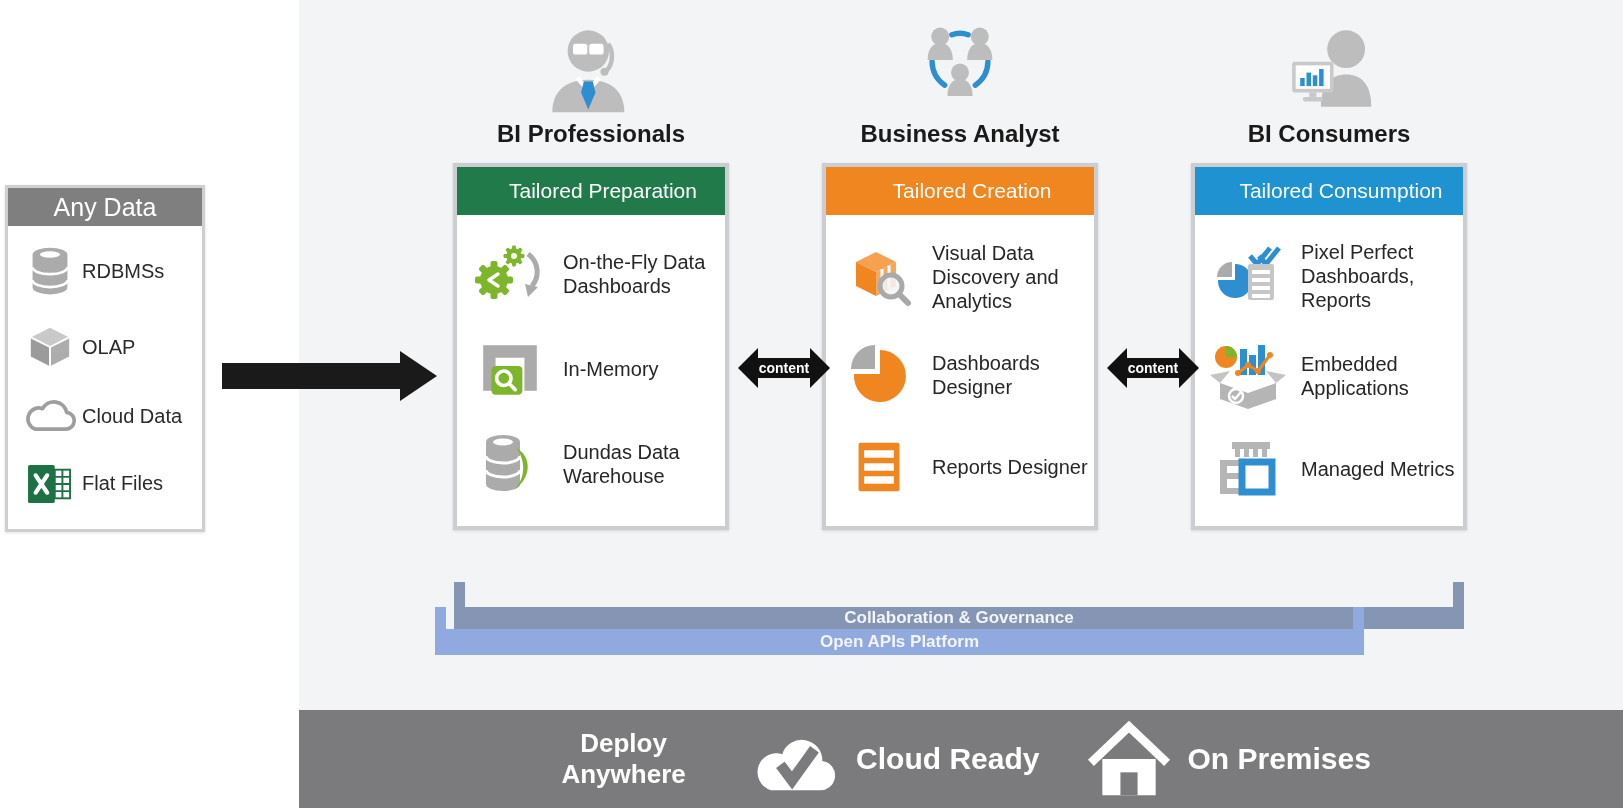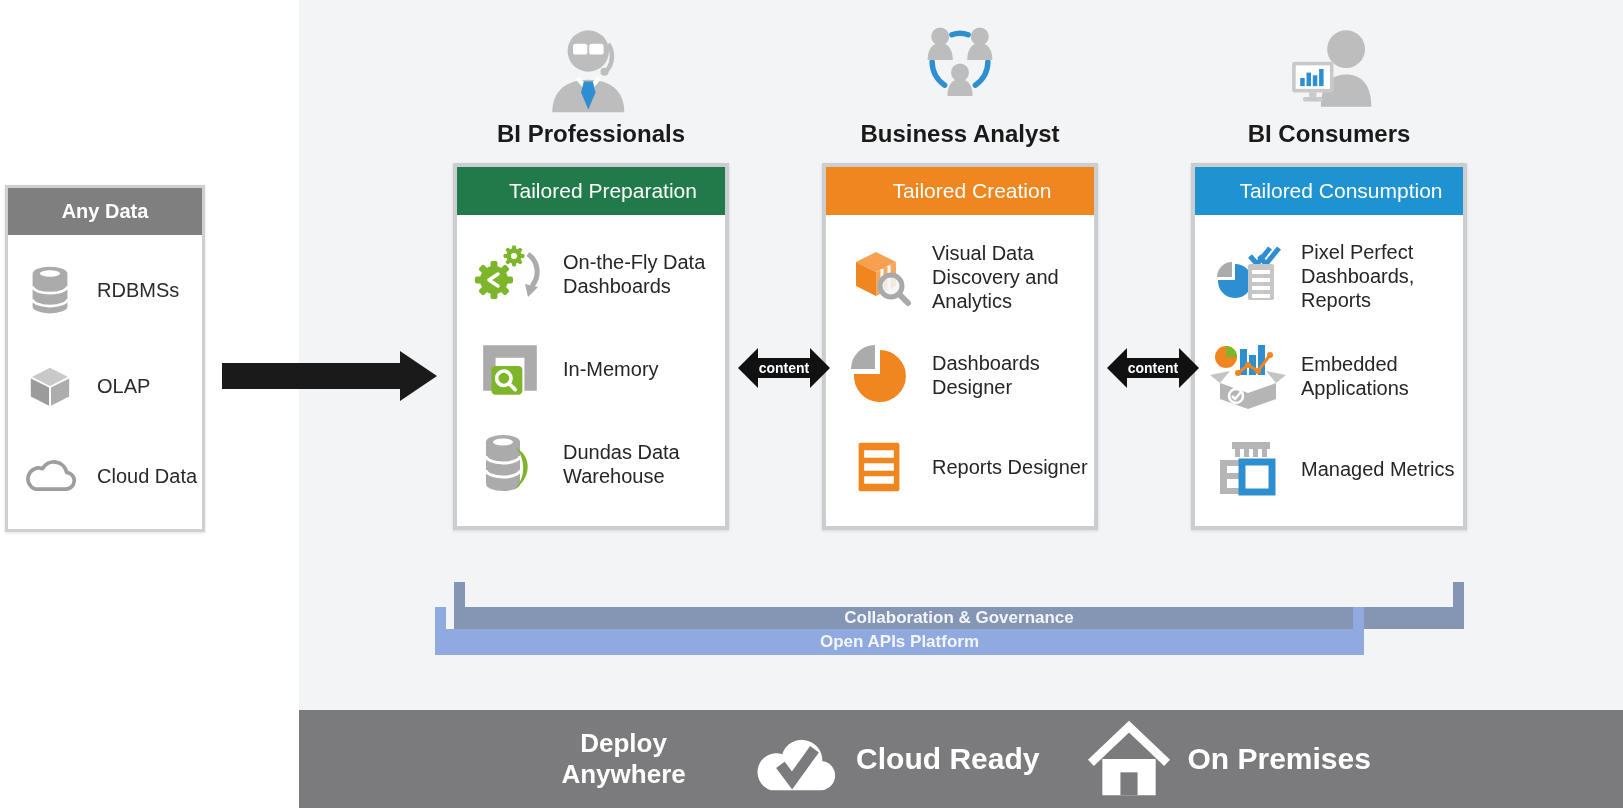--- a/index.html
+++ b/index.html
@@ -4,24 +4,24 @@
 <style>
   html,body{margin:0;padding:0;background:#fff;}
   .stage{position:relative;width:1623px;height:808px;background:#fff;overflow:hidden;
          font-family:"Liberation Sans",sans-serif;}
   .bg-gray{position:absolute;left:299px;top:0;width:1324px;height:808px;background:#F3F4F6;}
 
   
   .any-panel{position:absolute;left:5px;top:185px;width:200px;height:347px;background:#fff;
              border:3px solid #CFCFCF;box-sizing:border-box;display:flex;flex-direction:column;
              box-shadow:0 1px 3px rgba(0,0,0,.12);}
-  .any-header{height:47px;flex:0 0 auto;background:#7F7F7F;color:#fff;font-size:20px;font-weight:bold;
+  .any-header{height:38px;flex:0 0 auto;background:#7F7F7F;color:#fff;font-size:25px;font-weight:normal;
               display:flex;align-items:center;justify-content:center;}
   .any-items{flex:1;display:flex;flex-direction:column;justify-content:space-around;padding:6px 4px 10px 16px;}
-  .any-row{display:flex;align-items:center;gap:21px;}
+  .any-row{display:flex;align-items:center;gap:6px;}
   .any-icon{width:52px;flex:0 0 52px;display:flex;justify-content:center;}
   .any-label{font-size:20px;color:#2A2A2A;}
 
   .main-arrow{position:absolute;left:222px;top:350px;}
 
   
   .persona{position:absolute;top:24px;width:276px;text-align:center;}
   .persona-icon{height:90px;display:flex;align-items:flex-end;justify-content:center;}
   .persona-title{margin-top:6px;font-size:24px;font-weight:bold;color:#1A1A1A;}
 
@@ -93,20 +93,31 @@
         </span>
         <span class="any-label">OLAP</span>
       </div>
       <div class="any-row">
         <span class="any-icon">
           <svg width="52" height="36" viewBox="0 0 56 38">
             <path d="M12,32 h32 a9,9 0 0 0 2,-18 a14,14 0 0 0 -26,-4 a10,10 0 0 0 -8,22 z" stroke="#9E9E9E" stroke-width="4" fill="none" stroke-linejoin="round"></path>
           </svg>
         </span>
         <span class="any-label">Cloud Data</span>
+      </div>
+      <div class="any-row">
+        <span class="any-icon">
+          <svg width="48" height="42" viewBox="0 0 50 44">
+            <rect x="30" y="7" width="16" height="30" fill="#fff" stroke="#1E7145" stroke-width="2"></rect>
+            <path d="M30,14.5 H46 M30,22 H46 M30,29.5 H46 M38,7 V37" stroke="#1E7145" stroke-width="2"></path>
+            <rect x="2" y="2" width="28" height="40" rx="2" fill="#1E7145"></rect>
+            <path d="M10,13 L22,31 M22,13 L10,31" stroke="#fff" stroke-width="4.5" stroke-linecap="round"></path>
+          </svg>
+        </span>
+        <span class="any-label">Flat Files</span>
       </div>
     </div>
   </div>
 
   <div class="main-arrow">
     <svg width="215" height="52" viewBox="0 0 215 52">
       <polygon points="0,13 178,13 178,1 215,26 178,51 178,39 0,39" fill="#1A1A1A"></polygon>
     </svg>
   </div>
 

